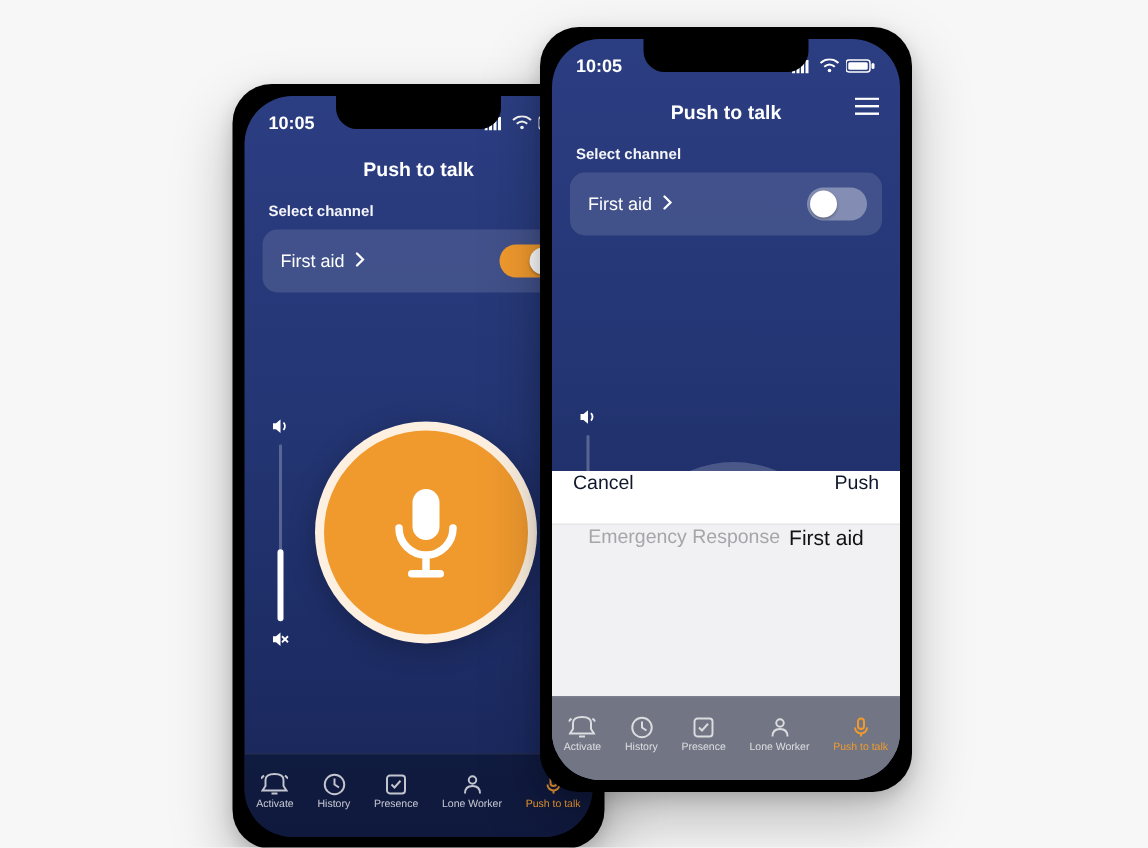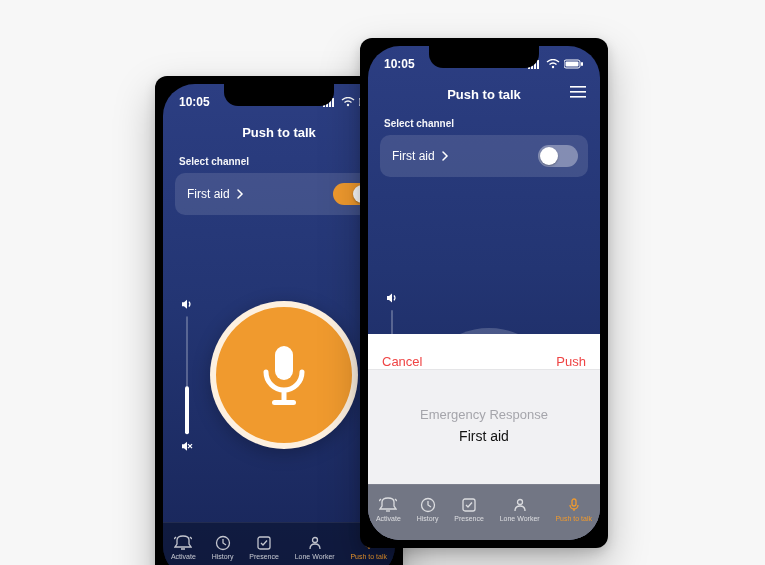--- a/index.html
+++ b/index.html
@@ -12,25 +12,24 @@
   }
   .stage {
     position: relative;
     width: 765px;
     height: 565px;
   }
   .phone {
     position: absolute;
     width: 248px;
     height: 510px;
-    border-radius: 12px;
+    border-radius: 26px;
     background: #000;
     padding: 8px;
     box-shadow: 0 18px 40px rgba(0,0,0,0.25), 0 4px 12px rgba(0,0,0,0.15);
-    margin-top: 20px;
   }
   .phone-left { left: 155px; top: 56px; z-index: 1; }
   .phone-right { left: 360px; top: 18px; z-index: 2; }
   .phone-inner {
     width: 100%;
     height: 100%;
     border-radius: 32px;
     overflow: hidden;
     background: linear-gradient(180deg, #2c3e82 0%, #233573 45%, #182558 100%);
     position: relative;
@@ -200,33 +199,33 @@
     color: #000;
     border-top-left-radius: 0;
     border-top-right-radius: 0;
     z-index: 15;
     padding-bottom: 60px;
   }
   .picker-bar {
     background: #fff;
     display: flex;
     justify-content: space-between;
-    align-items: flex-end;
+    align-items: flex-start;
     height: 36px;
     padding: 0 14px;
     font-size: 13px;
-    color: #ef4444;
+    color: #0f172a;
     font-weight: 500;
     border-bottom: 1px solid #e5e5e7;
   }
   .picker-wheel {
     height: 110px;
     display: flex;
-    flex-direction: column;
-    align-items: center;
+    flex-direction: row;
+    align-items: flex-start;
     justify-content: center;
     gap: 6px;
     font-size: 14px;
     background: #f1f1f3;
   }
   .picker-wheel .faded { color: #a5a5ab; font-size: 13px; }
   .picker-wheel .selected { color: #111; font-weight: 500; }
 </style>
 </head>
 <body>

